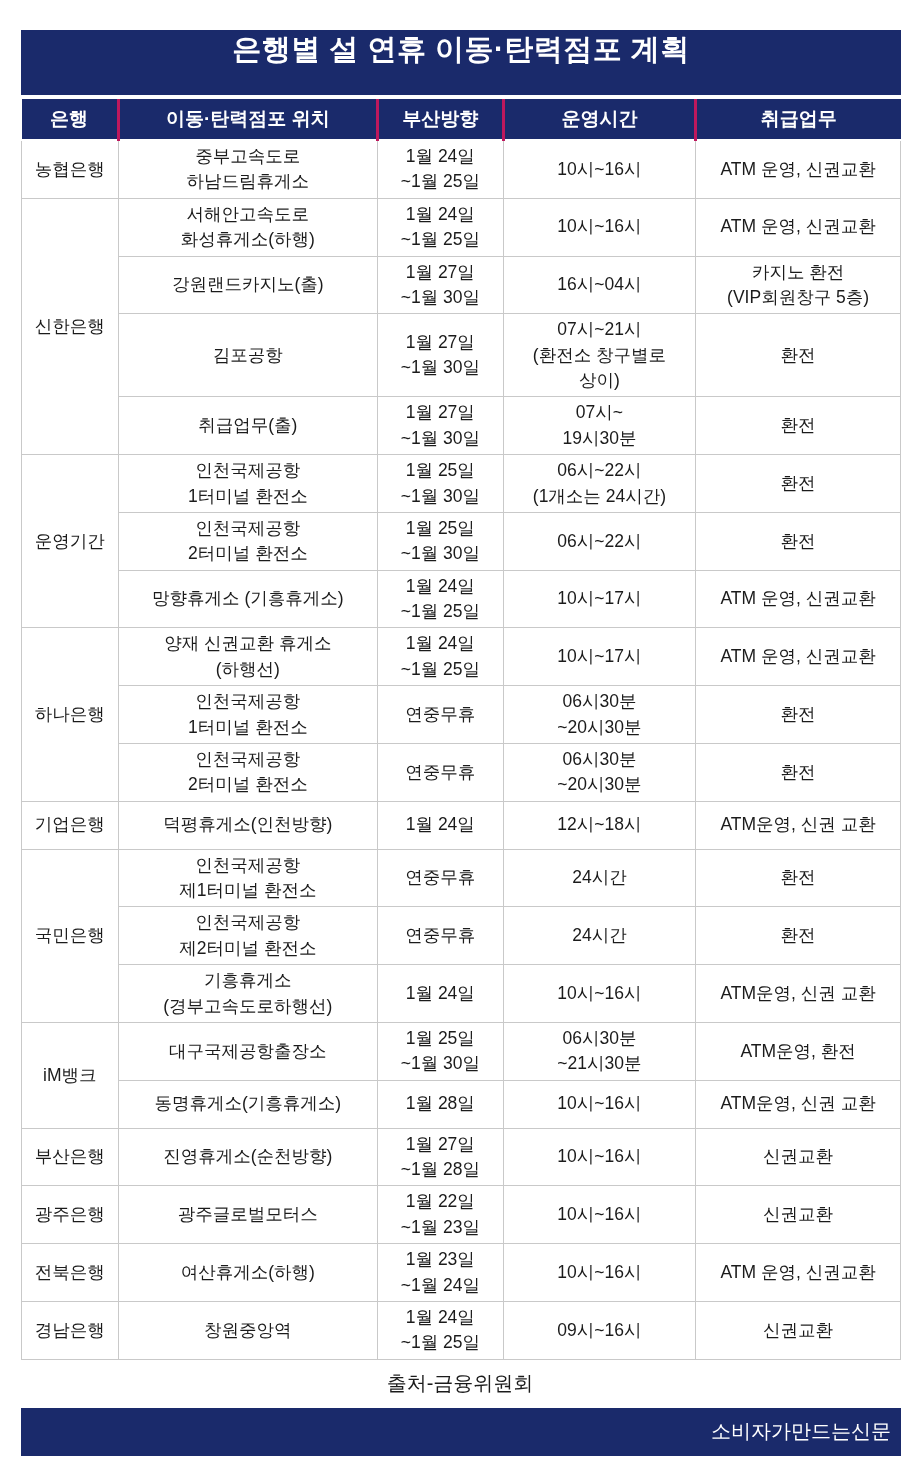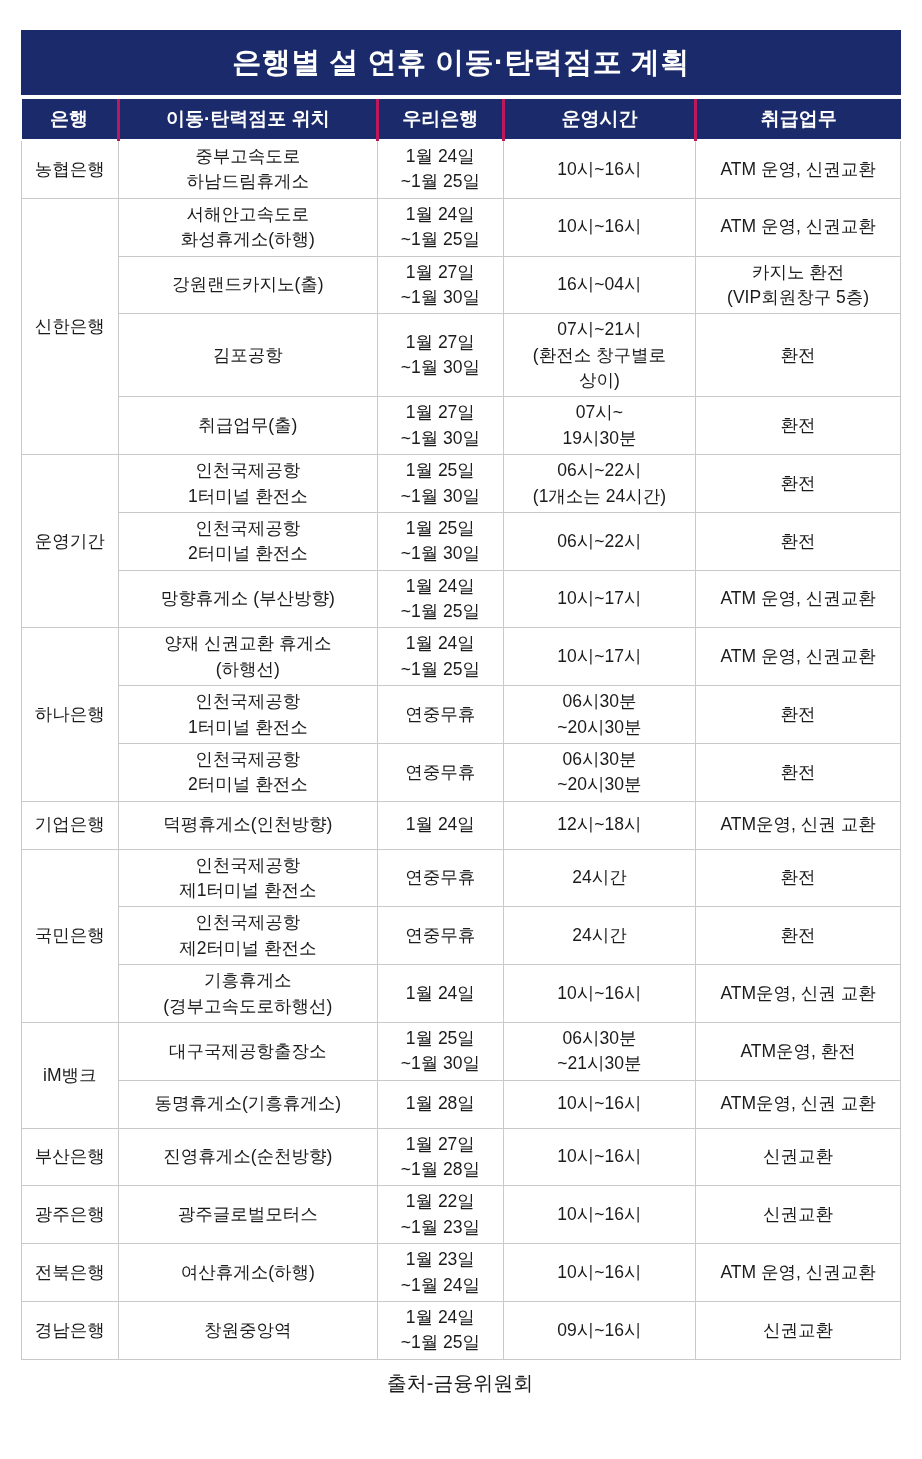--- a/index.html
+++ b/index.html
@@ -13,21 +13,21 @@
   body{
     width:922px; height:1459px;
     font-family:"Liberation Sans","DejaVu Sans",sans-serif;
     color:var(--body-text);
   }
   .page{ padding:30px 21px 15px 21px; }
   .title-bar{
     width:880px; height:65px;
     background:var(--navy);
     color:var(--header-text);
-    display:flex; align-items:center; justify-content:center;
+    display:flex; align-items:flex-start; justify-content:center;
     font-size:29px; font-weight:bold; letter-spacing:0.5px;
     margin-bottom:4px;
   }
   table{
     width:880px; border-collapse:collapse; table-layout:fixed;
   }
   col.c-bank{ width:11%; }
   col.c-loc{ width:29.5%; }
   col.c-period{ width:14.3%; }
   col.c-hours{ width:21.9%; }
@@ -80,21 +80,21 @@
       <col class="c-bank">
         <col class="c-loc">
         <col class="c-period">
         <col class="c-hours">
         <col class="c-services">
     </colgroup>
     <thead>
       <tr id="header-row">
           <th>은행</th>
           <th>이동·탄력점포 위치</th>
-          <th>우리은행</th>
+          <th>부산방향</th>
           <th>운영시간</th>
           <th>취급업무</th>
         </tr>
     </thead>
     <tbody id="table-body">
         <tr>
           <td rowspan="1">농협은행</td>
           <td>중부고속도로
 하남드림휴게소</td>
           <td>1월 24일
@@ -148,21 +148,21 @@
         </tr>
         <tr>
           <td>인천국제공항
 2터미널 환전소</td>
           <td>1월 25일
 ~1월 30일</td>
           <td>06시~22시</td>
           <td>환전</td>
         </tr>
         <tr>
-          <td>망향휴게소 (부산방향)</td>
+          <td>망향휴게소 (기흥휴게소)</td>
           <td>1월 24일
 ~1월 25일</td>
           <td>10시~17시</td>
           <td>ATM 운영, 신권교환</td>
         </tr>
         <tr>
           <td rowspan="3">하나은행</td>
           <td>양재 신권교환 휴게소
 (하행선)</td>
           <td>1월 24일
@@ -262,14 +262,17 @@
           <td>09시~16시</td>
           <td>신권교환</td>
         </tr>
       </tbody>
   </table>
 
   <div class="source-row">
     <span>출처-금융위원회</span>
   </div>
 
+  <div class="publisher-bar">
+    <span>소비자가만드는신문</span>
+  </div>
 
 </div>
 
 </body></html>

